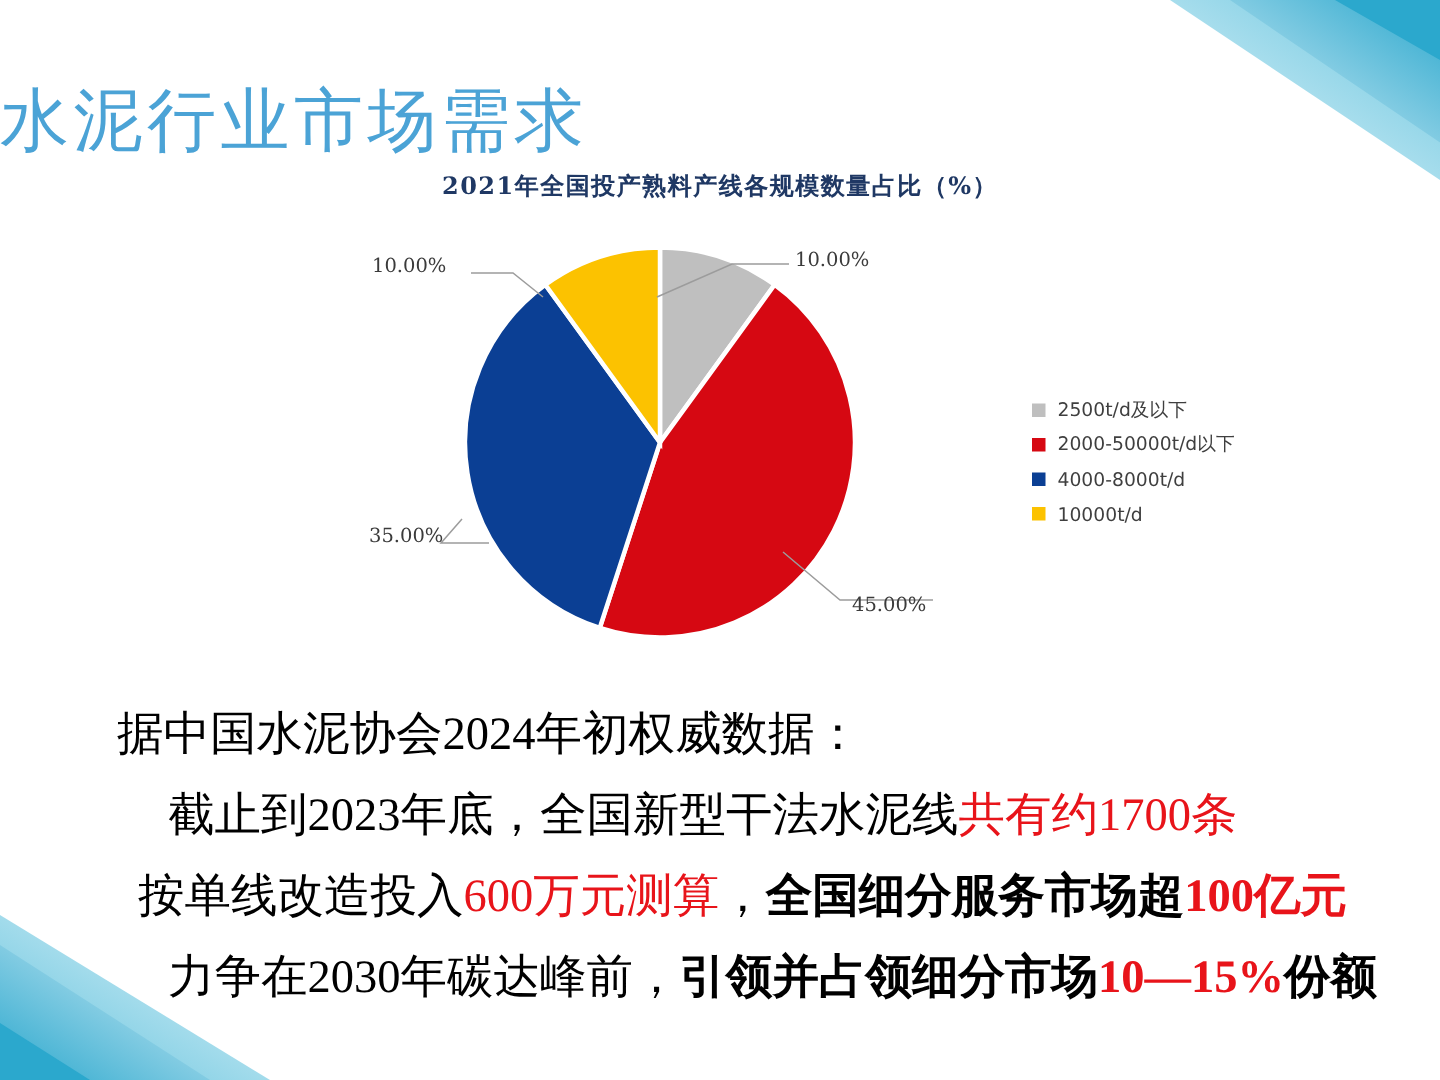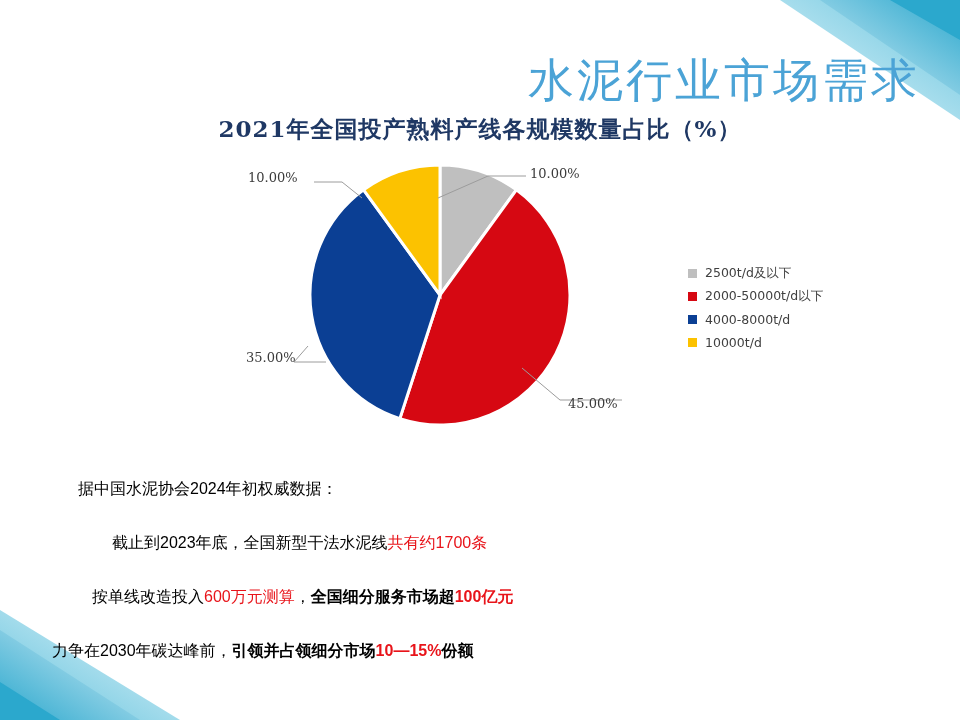--- a/index.html
+++ b/index.html
@@ -33,36 +33,36 @@
     width: 300px;
     height: 110px;
   }
 
   
   #title-main {
     position: absolute;
     top: 56px;
     left: 0;
     width: 920px;
-    text-align: right;
+    text-align: left;
     font-size: 46px;
     line-height: 1.05;
     letter-spacing: 3px;
     font-weight: 400;
     color: #4ba3d6;
     font-family: "DejaVu Sans", "Liberation Sans", sans-serif;
     white-space: nowrap;
   }
   #title-sub {
     position: absolute;
     top: 114px;
     left: 0;
     width: 960px;
     text-align: center;
-    font-size: 23px;
+    font-size: 16px;
     font-weight: bold;
     letter-spacing: 1px;
     color: #1f3864;
     font-family: "DejaVu Serif", "Liberation Serif", serif;
     white-space: nowrap;
   }
 
   
   #chart-area {
     position: absolute;
@@ -119,30 +119,30 @@
   }
 
   
   #body-text {
     position: absolute;
     top: 462px;
     left: 0;
     width: 960px;
   }
   .body-line {
-    font-size: 16px;
+    font-size: 31px;
     line-height: 54px;
     color: #000000;
-    font-family: Liberation Sans, sans-serif;
+    font-family: Liberation Serif, serif;
     white-space: nowrap;
   }
   #body-line-0 { padding-left: 78px;  }
   #body-line-1 { padding-left: 112px; }
   #body-line-2 { padding-left: 92px; }
-  #body-line-3 { padding-left: 52px; }
+  #body-line-3 { padding-left: 112px; }
 
   .seg-red        { color: #e8141a; }
   .seg-bold       { font-weight: bold; }
   .seg-bold-red   { font-weight: bold; color: #e8141a; }
 </style>
 </head>
 <body>
 
 <div id="slide">
 

